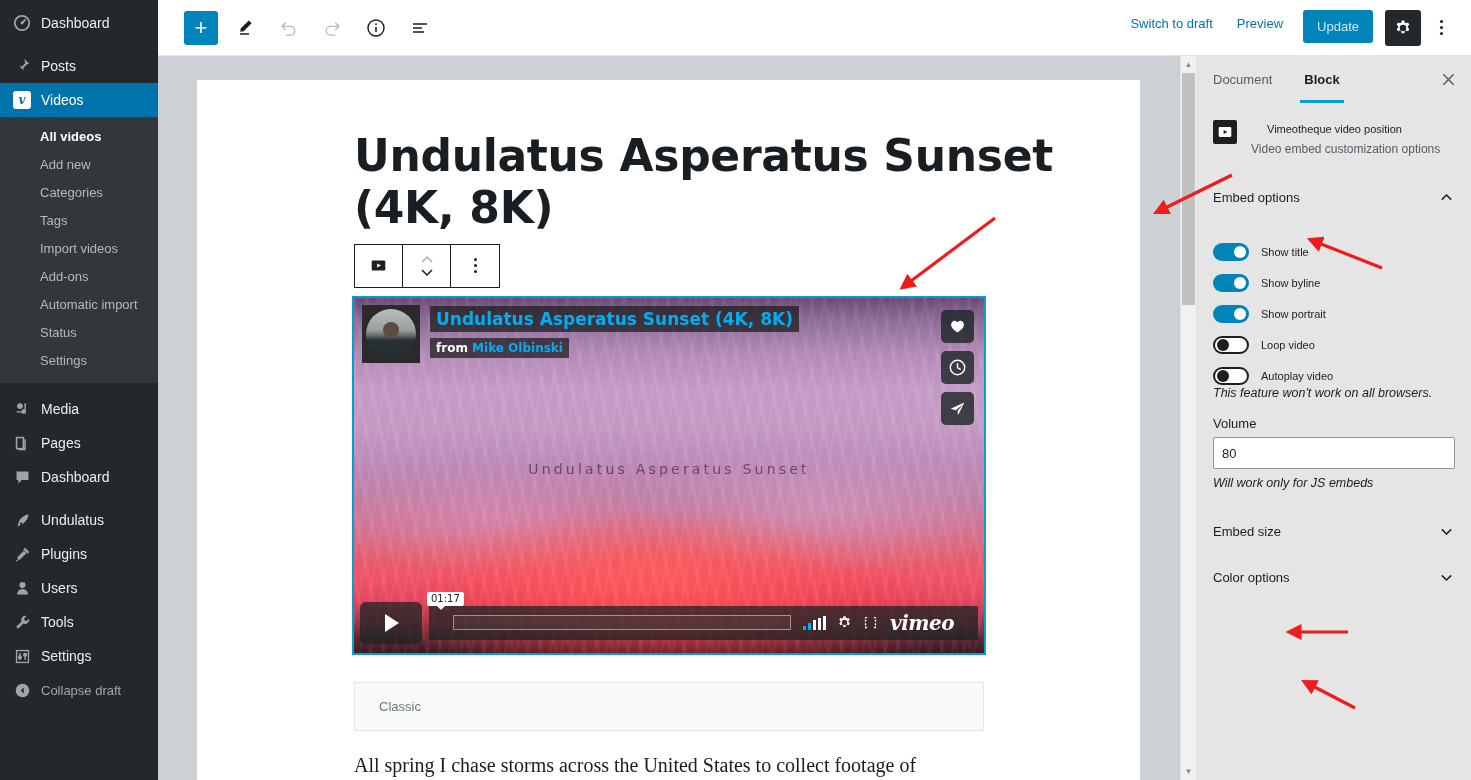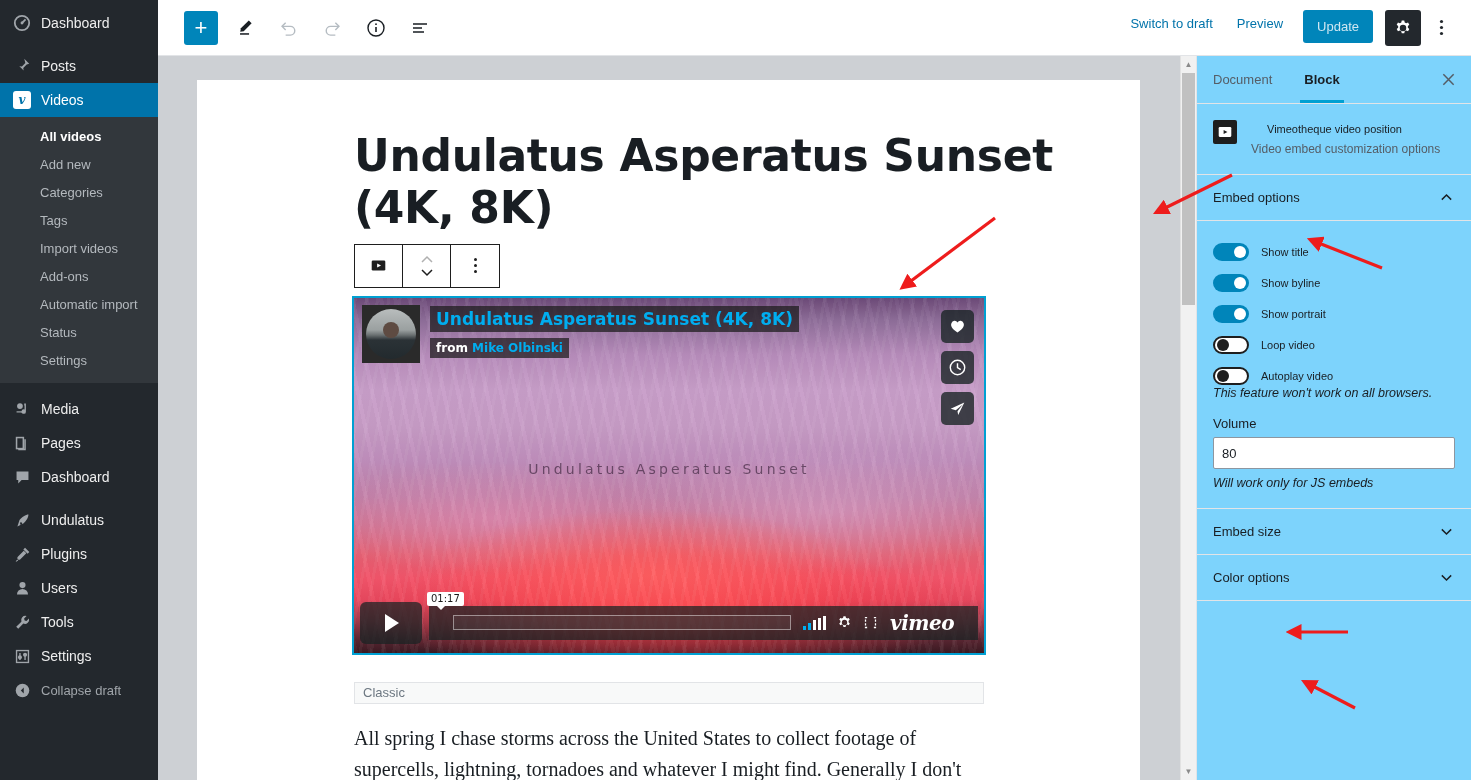--- a/index.html
+++ b/index.html
@@ -261,22 +261,22 @@
     font-family: "DejaVu Serif", serif; font-style: italic;
     font-weight: bold; color: #fff; font-size: 20px;
     margin-left: 12px; letter-spacing: -0.5px;
   }
   .gear-sm, .expand-sm { color:#fff; margin-left: 11px; display:flex; align-items:center; }
 
   
   .classic-block {
     width: 630px; margin-top: 29px;
     background: #f8f9f9; border: 1px solid #e2e4e7;
-    height: 22px; display: flex; align-items: center;
-    padding: 0 8px; color: #6c7781; font-size: 13px;
+    height: 49px; display: flex; align-items: center;
+    padding: 0 24px; color: #6c7781; font-size: 13px;
   }
   .post-para {
     width: 630px; margin-top: 19px;
     font-family: "Liberation Serif", serif;
     font-size: 20px; line-height: 31px; color: #191e23;
   }
 
   
   .vscroll {
     position: absolute; right: 0; top: 0; bottom: 0; width: 16px;
@@ -290,21 +290,21 @@
     position: absolute; left: 0; right: 0; height: 17px;
     display: flex; align-items: center; justify-content: center;
     color: #8a8a8a; font-size: 8px;
   }
   .vscroll .arr.up { top: 0; }
   .vscroll .arr.dn { bottom: 0; }
 
   
   .inspector {
     width: 275px; flex: 0 0 275px; height: 724px;
-    background: #7dd3fc; border-left: 1px solid #e2e4e7;
+    background: #e5e5e5; border-left: 1px solid #e2e4e7;
     overflow: hidden; position: relative;
   }
   .insp-tabs {
     height: 48px; display: flex; align-items: stretch;
     border-bottom: 1px solid #e2e4e7; padding-left: 0;
   }
   .insp-tab {
     padding: 0 16px; display: flex; align-items: center;
     font-size: 13px; color: #555d66; cursor: pointer;
     background: none; border: none; position: relative;

